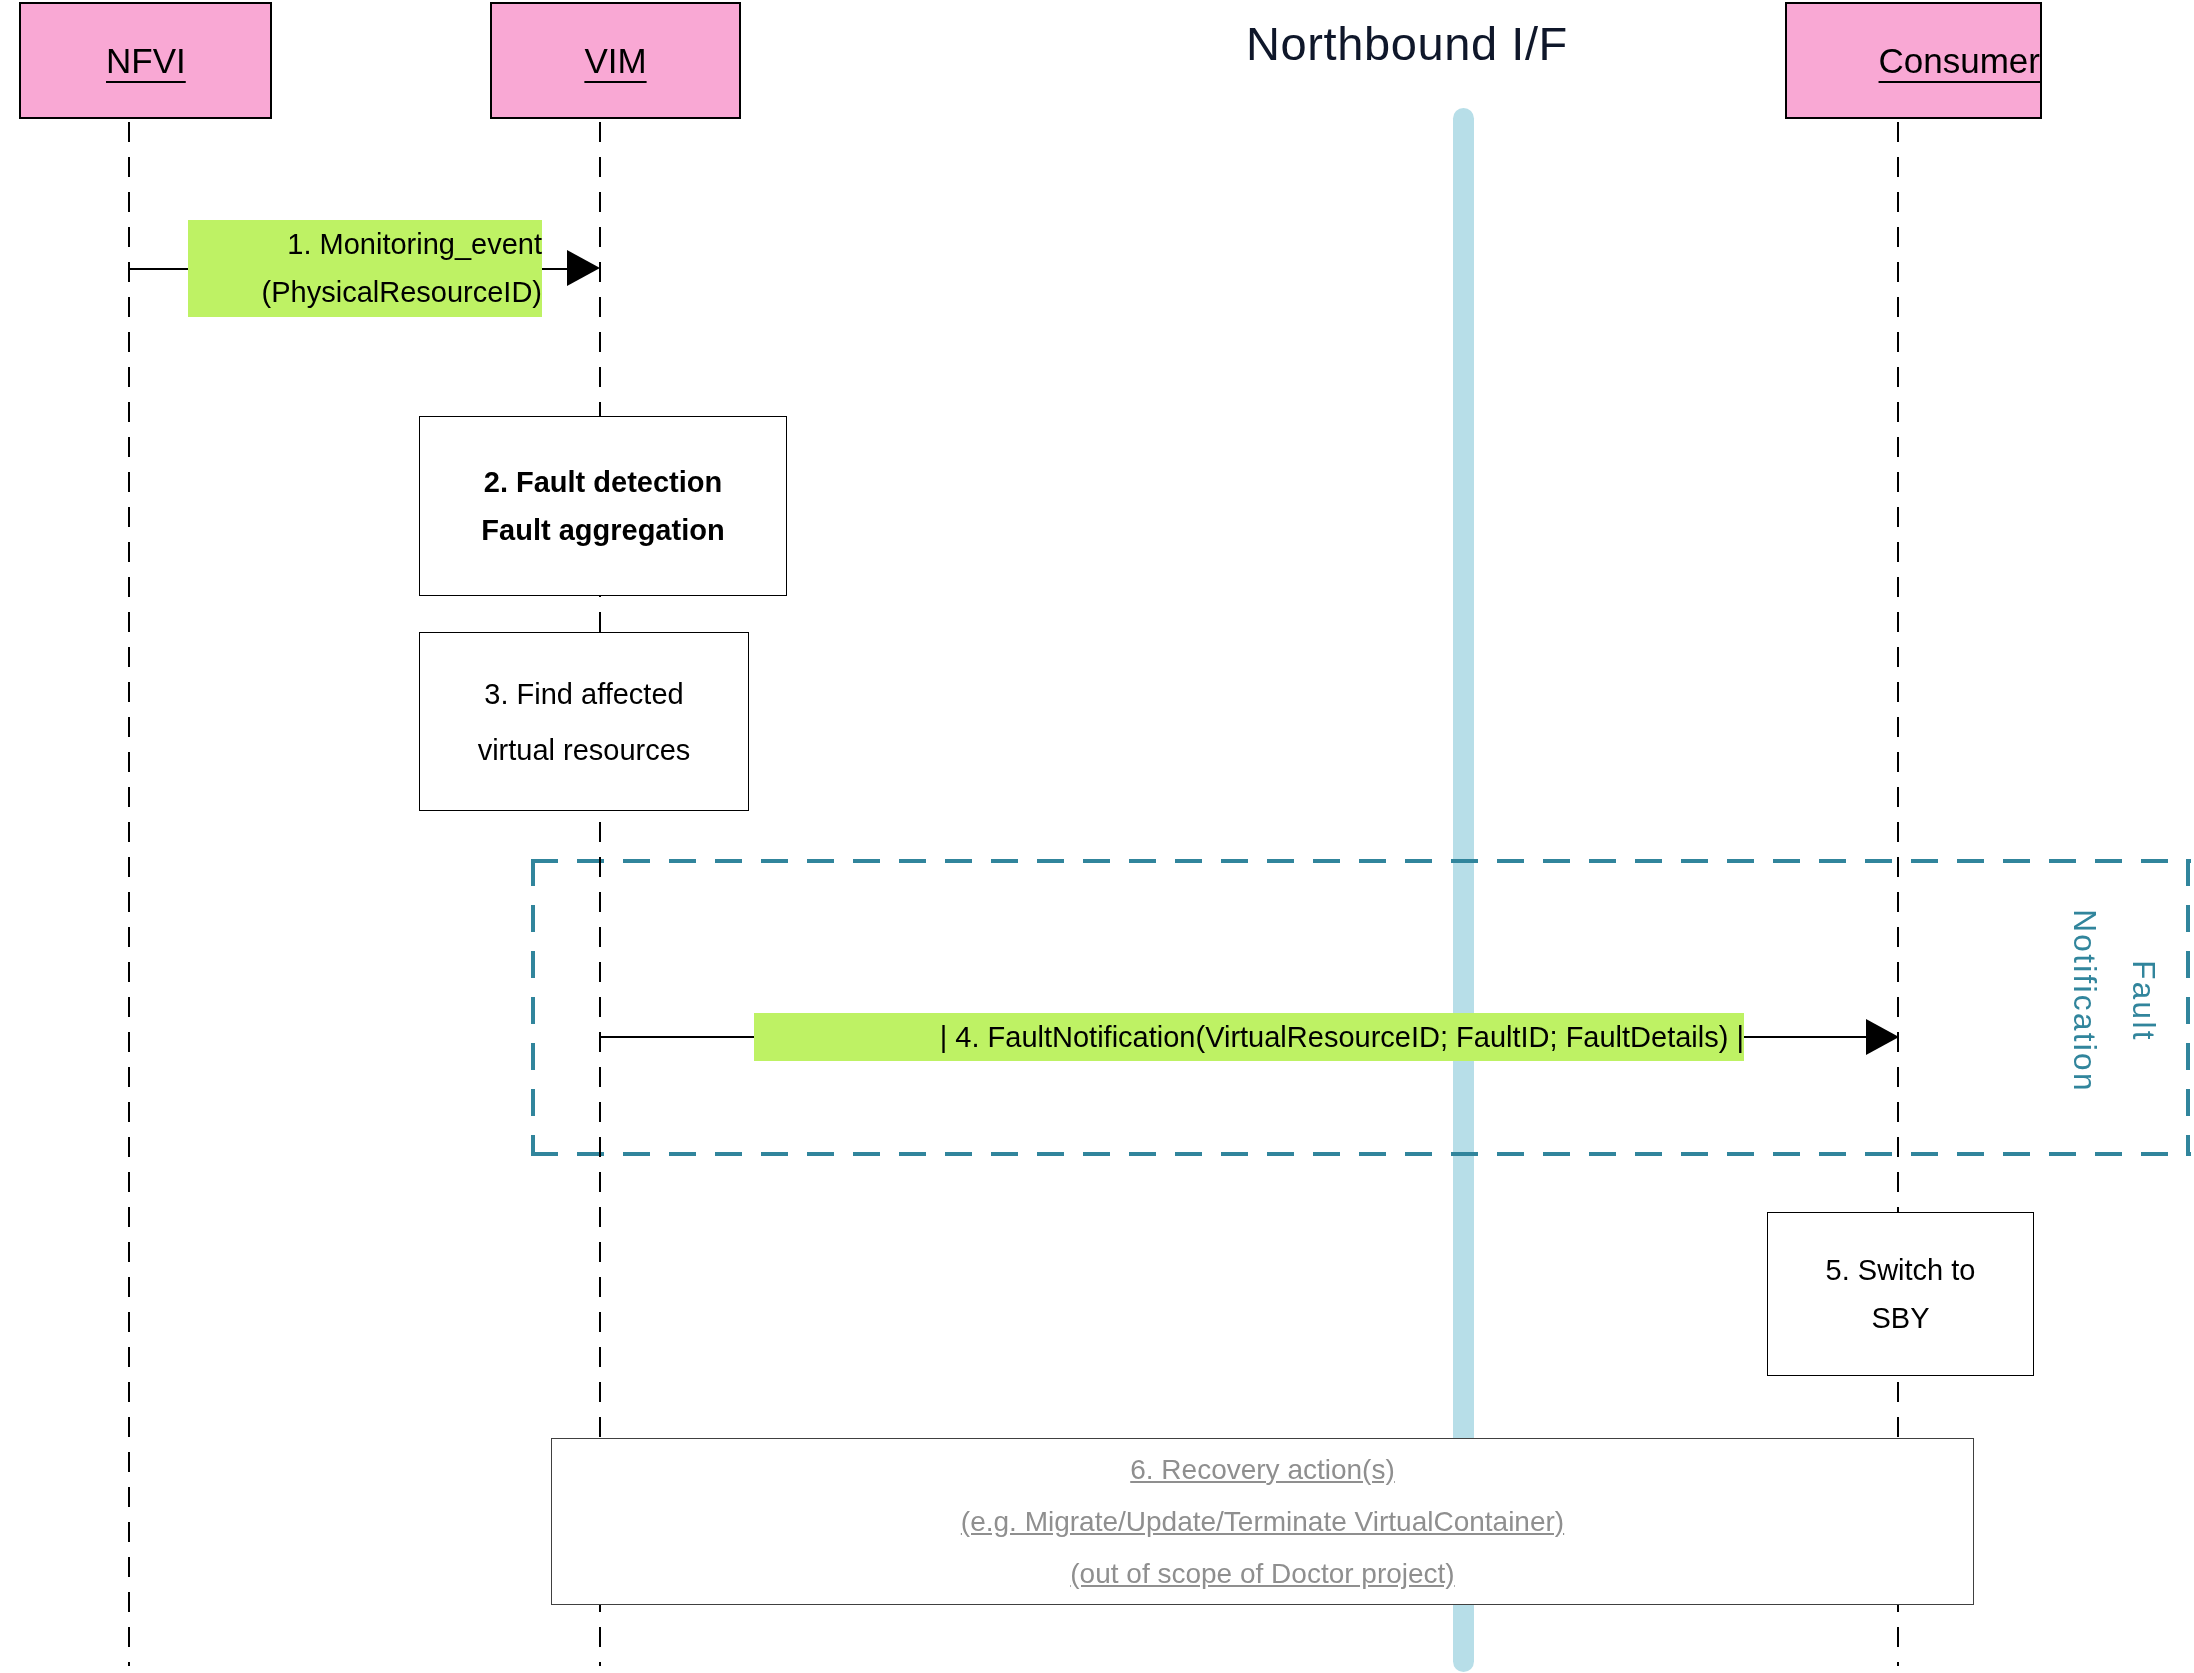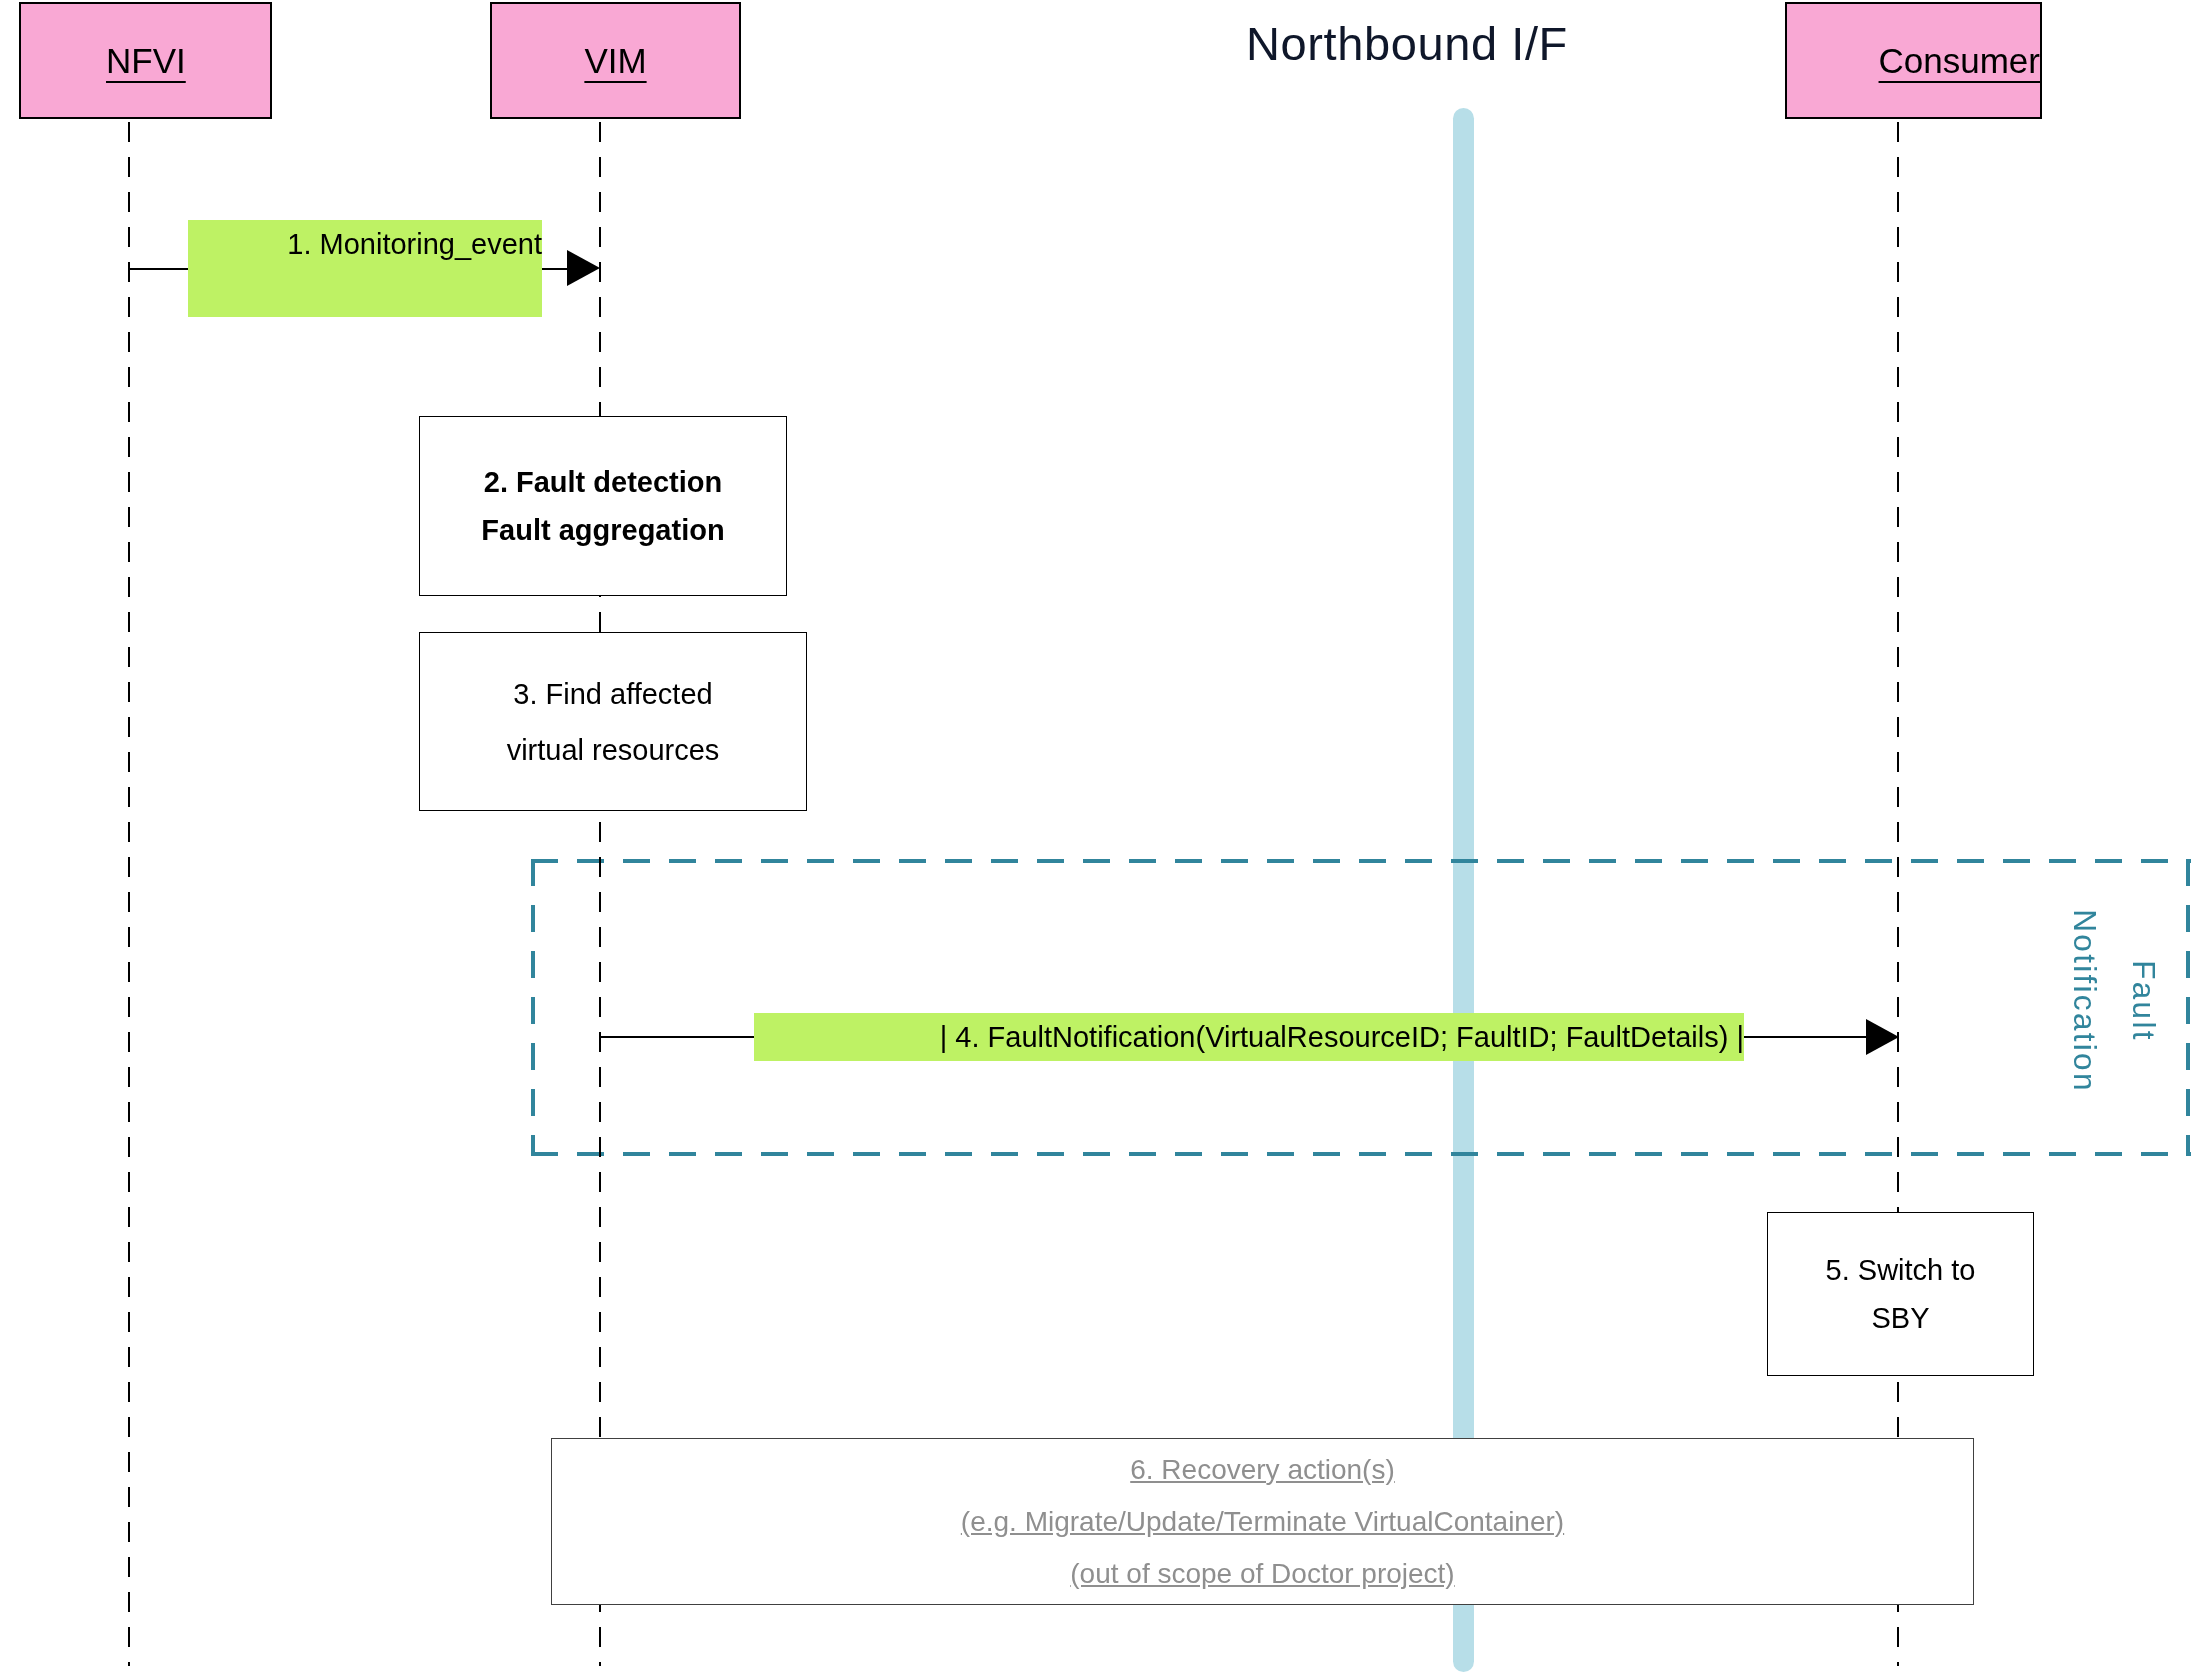--- a/index.html
+++ b/index.html
@@ -38,21 +38,21 @@
     position:absolute;left:1246px;top:15.8px;width:450px;
     font-size:47px;color:#0f172a;letter-spacing:0.6px;
   }
   
   .step{
     position:absolute;border:1.7px solid #000;background:#fff;box-sizing:border-box;
     display:flex;flex-direction:column;align-items:center;justify-content:center;
     font-size:29px;line-height:48px;text-align:center;
   }
   #step2{left:419px;top:416px;width:368px;height:180px;font-weight:bold;}
-  #step3{left:419px;top:632px;width:388px;height:179px;gap:8px;}
+  #step3{left:419px;top:632px;width:330px;height:179px;gap:8px;}
   #step5{left:1767px;top:1212px;width:267px;height:164px;}
   #step6{
     left:551px;top:1438px;width:1423px;height:167px;border:1.7px solid #404040;
     color:#8F8F8F;font-size:28px;line-height:52px;text-decoration:underline;
   }
   
   .frame-edge-h{
     position:absolute;height:3.9px;
     background:repeating-linear-gradient(to right,#31859C 0 27px,transparent 27px 46px);
   }
@@ -131,18 +131,19 @@
 <div class="step" id="step6">
   <div>6. Recovery action(s)</div>
   <div>(e.g. Migrate/Update/Terminate VirtualContainer)</div>
   <div>(out of scope of Doctor project)</div>
 </div>
 
 <div class="msg-line" id="msg1-line"></div>
 <div class="arrowhead" id="msg1-head"></div>
 <div class="msg-label" id="msg1-label">
   <div>1. Monitoring_event</div>
+  <div>(PhysicalResourceID)</div>
 </div>
 
 <div class="msg-line" id="msg4-line"></div>
 <div class="arrowhead" id="msg4-head"></div>
 <div class="msg-label" id="msg4-label">| 4. FaultNotification(VirtualResourceID; FaultID; FaultDetails) |</div>
 
 
 </body></html>

